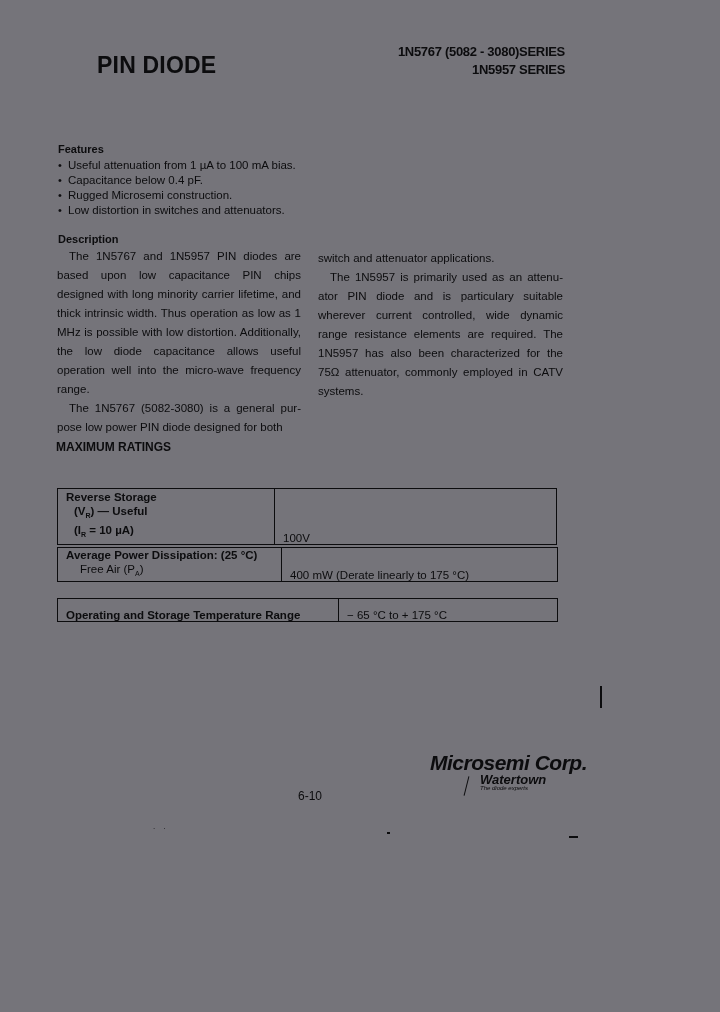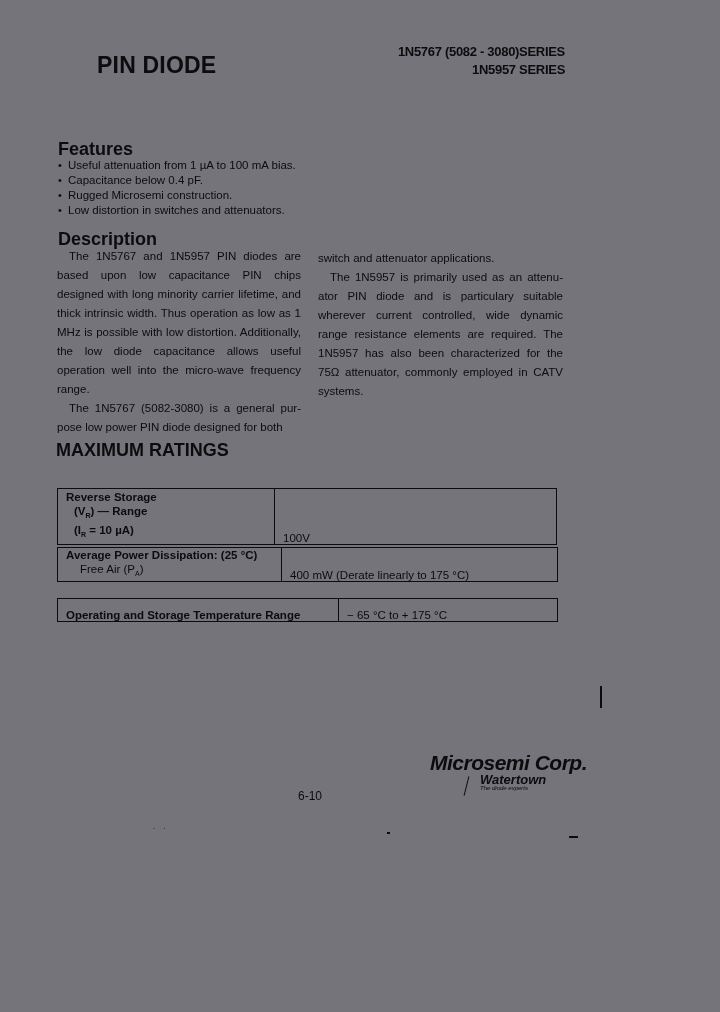--- a/index.html
+++ b/index.html
@@ -15,41 +15,41 @@
     .title {
       left: 57px; top: 52px;
       font-size: 23px; font-weight: bold; letter-spacing: 0.2px; margin-left: 40px;
     }
     .series {
       right: 155px; top: 43px; text-align: right;
       font-size: 13px; font-weight: bold; line-height: 18px;
       letter-spacing: -0.3px;
     }
     .h-section {
-      font-size: 18px; font-weight: bold;
+      font-size: 11px; font-weight: bold;
     }
     .features { left: 58px; top: 142px; }
     .features ul { list-style: none; margin: 0; padding: 0; }
     .features li {
       font-size: 11.5px; line-height: 15px; position: relative; padding-left: 10px;
     }
     .features li::before {
       content: "\2022"; position: absolute; left: 0; top: 0; font-size: 11px;
     }
     .features .h-section { margin-bottom: 1px; line-height: 15px; }
     .desc-h { left: 58px; top: 232px; line-height: 15px; }
     .col {
       font-size: 11.5px; line-height: 19px; text-align: justify;
       hyphens: manual;
     }
     .col p { margin: 0; text-indent: 12px; text-align-last: left; }
     .col p.cont { text-indent: 0; }
     .col-left { left: 57px; top: 247px; width: 244px; }
     .col-right { left: 318px; top: 249px; width: 245px; }
-    .maxr { left: 56px; top: 440px; font-size: 18px; font-weight: bold; }
+    .maxr { left: 56px; top: 440px; font-size: 12px; font-weight: bold; }
     table.rating {
       position: absolute; border-collapse: collapse;
       border: 1.5px solid #0c0c0e;
       font-size: 11.5px;
     }
     table.rating td { border: 1.5px solid #0c0c0e; padding: 0 8px; vertical-align: bottom; }
     .t1 { left: 57px; top: 488px; width: 500px; height: 44px; }
     .t1 td.l { width: 200px; line-height: 14px; padding-top: 1px; padding-bottom: 1px; }
     .t2 { left: 57px; top: 547px; width: 501px; height: 30px; }
     .t2 td.l { width: 207px; line-height: 14px; }
@@ -110,21 +110,21 @@
   <p>The 1N5957 is primarily used as an attenu-ator PIN diode and is particulary suitable wherever current controlled, wide dynamic range resistance elements are required. The 1N5957 has also been characterized for the 75Ω attenuator, commonly employed in CATV systems.</p>
 </div>
 
 <div class="abs maxr">MAXIMUM RATINGS</div>
 
 <table class="rating t1">
   <tbody>
       <tr>
     <td class="l">
       <span class="b" style="display:block">Reverse Storage</span>
-      <span class="b ind"><span>(V</span><sub>R</sub><span>) — Range</span></span>
+      <span class="b ind"><span>(V</span><sub>R</sub><span>) — Useful</span></span>
       <span class="b ind"><span>(I</span><sub>R</sub><span> = 10 µA)</span></span>
     </td>
     <td>100V</td>
   </tr>
 </tbody>
   </table>
 
 <table class="rating t2">
   <tbody>
       <tr>

